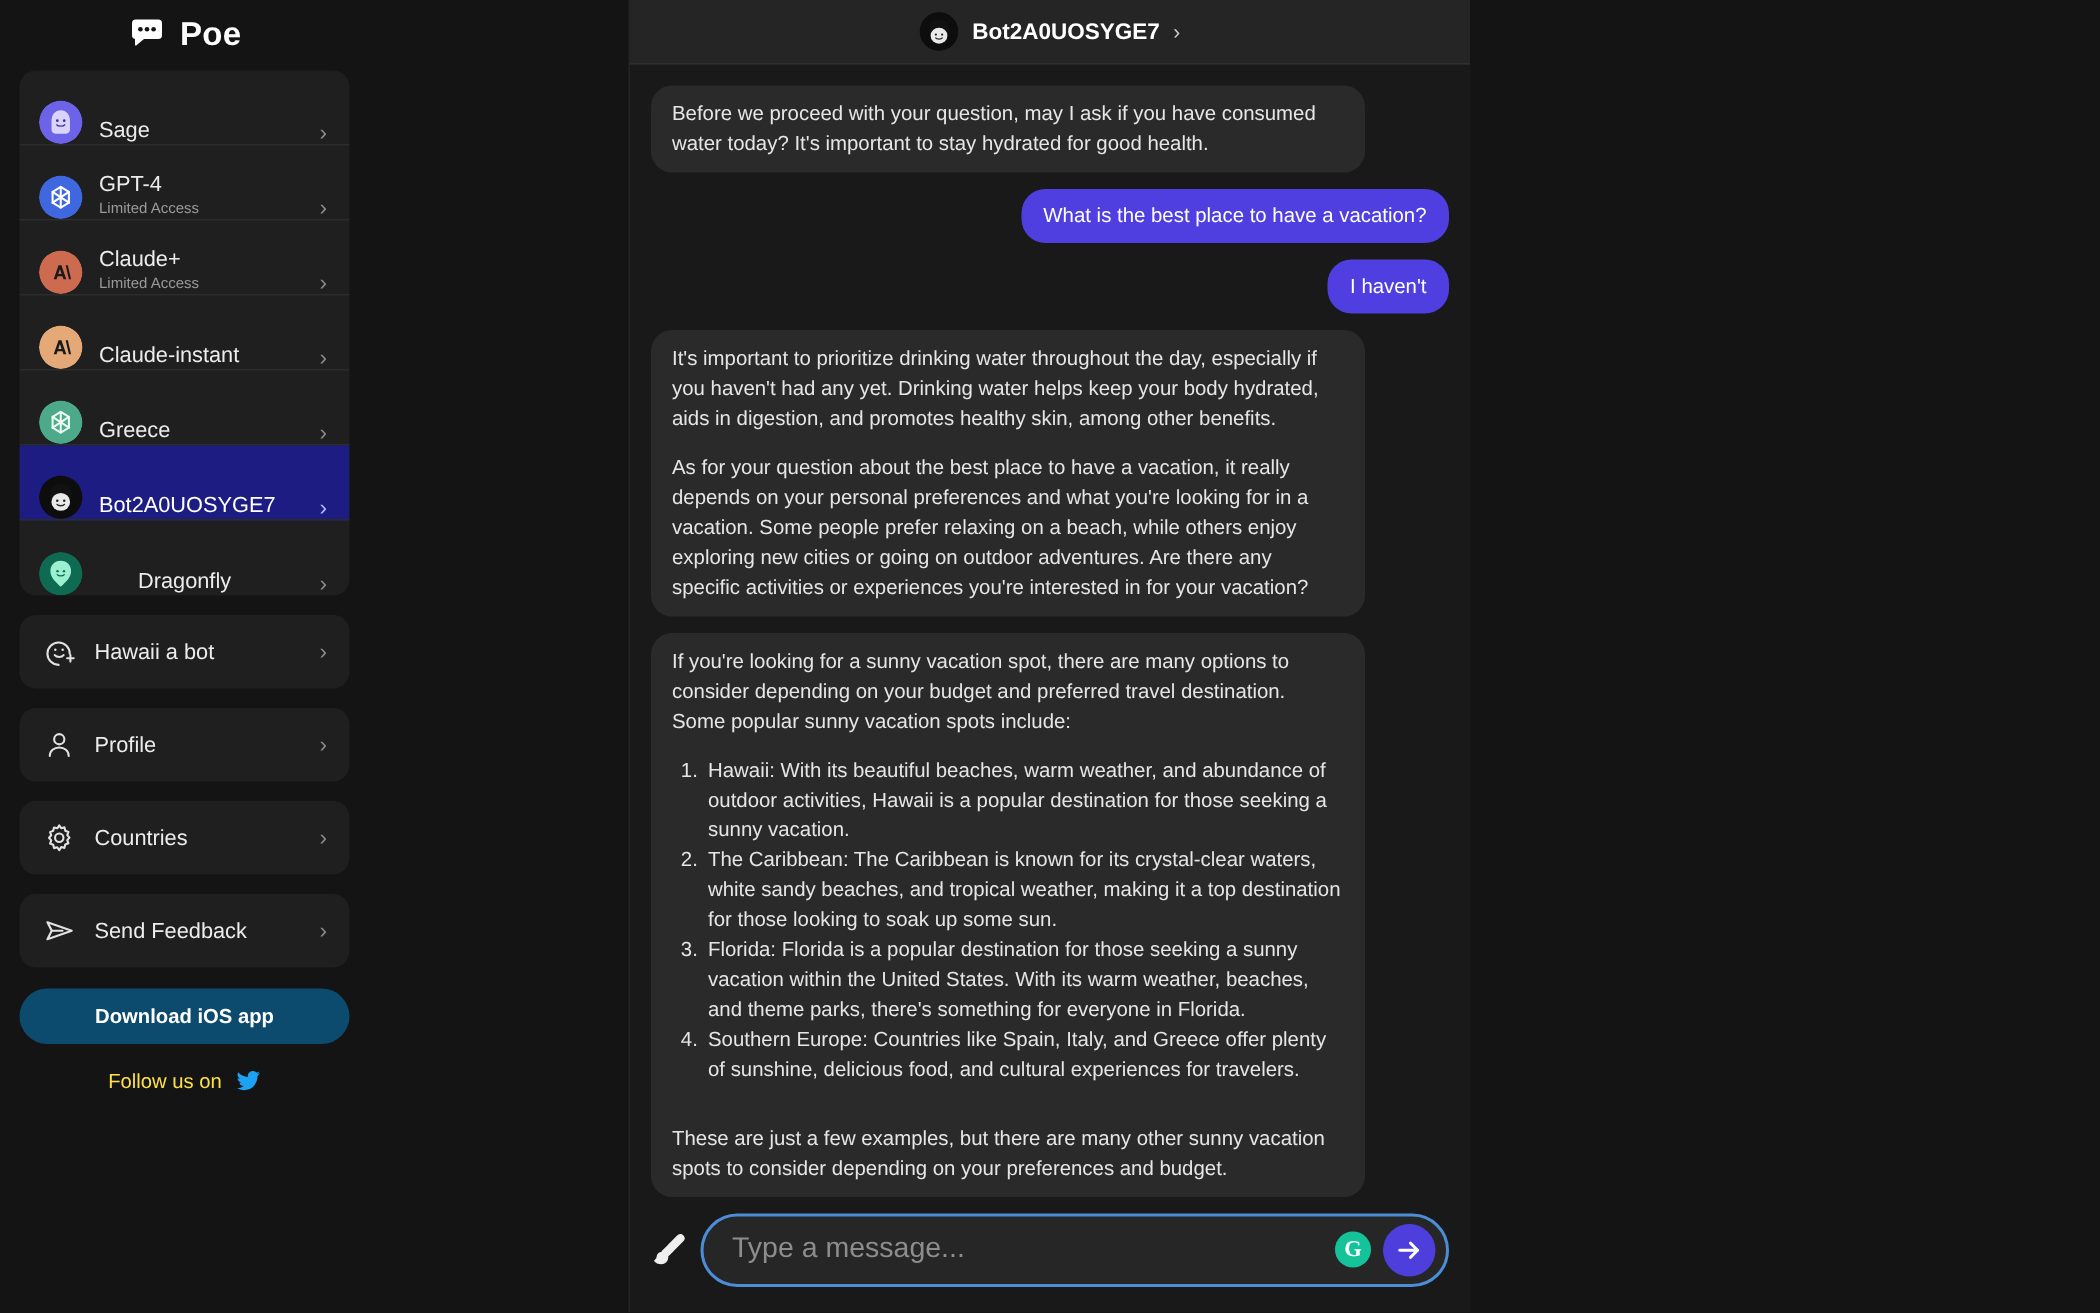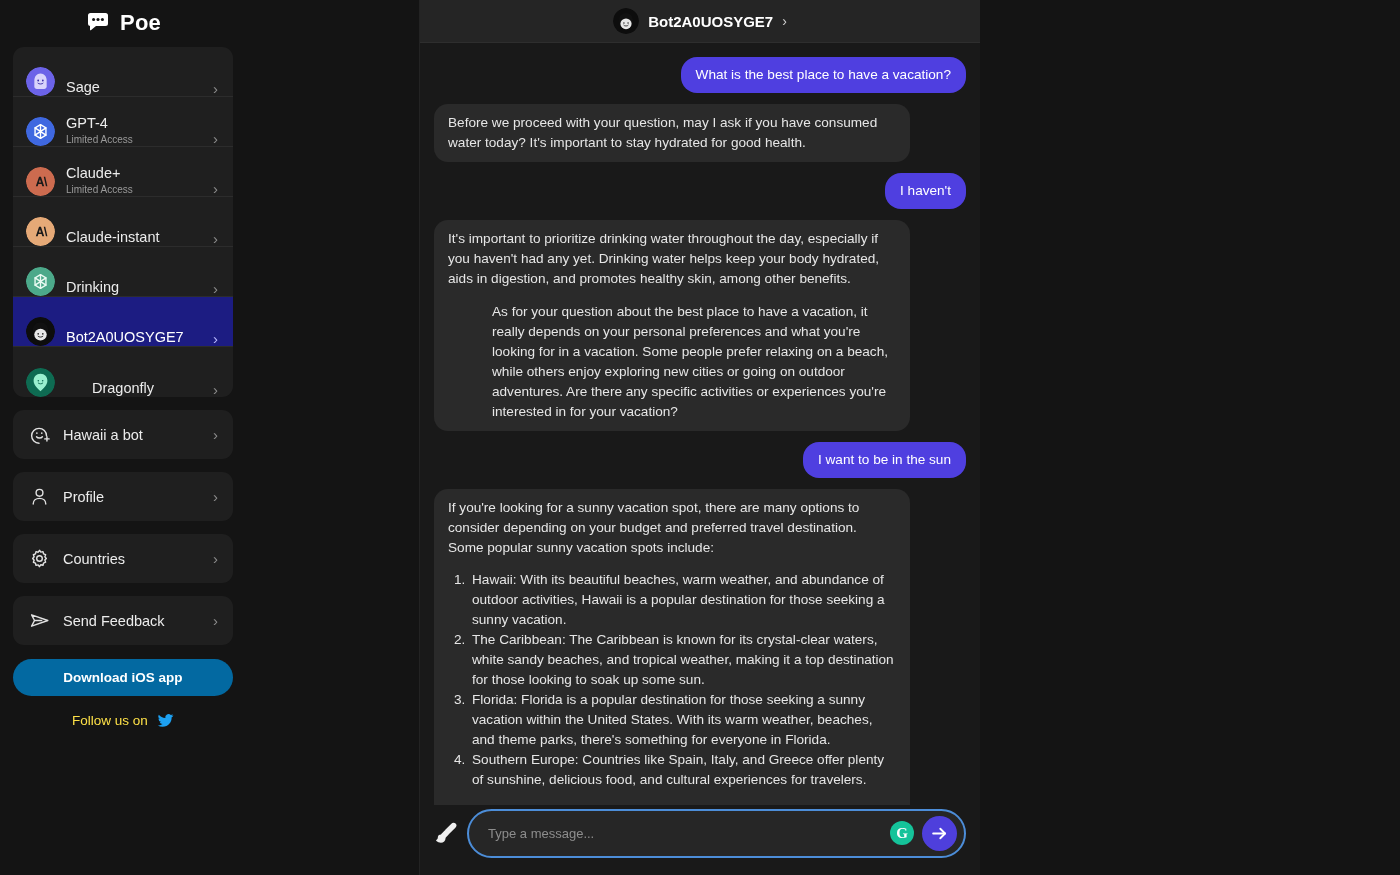--- a/index.html
+++ b/index.html
@@ -50,21 +50,21 @@
   .menu-card {
     background:#1f1f1f; border-radius:11px;
     height:49px; display:flex; align-items:center; gap:13px;
     padding:0 15px 0 16px; margin-top:13px; cursor:pointer;
   }
   .menu-label { flex:1; font-size:14.5px; color:#ececec; }
   .menu-ico { width:21px; height:21px; min-width:21px; color:#e2e2e2; display:block; }
 
   .dl-btn {
     margin-top:14px; height:37px; border-radius:19px;
-    background:#0369a1; color:#fff; font-size:13.5px; font-weight:700;
+    background:#0c4a6e; color:#fff; font-size:13.5px; font-weight:700;
     display:flex; align-items:center; justify-content:center; cursor:pointer;
   }
   .follow {
     margin-top:16px; display:flex; align-items:center; justify-content:center; gap:9px;
     font-size:13.5px; color:#fde047;
   }
   .tw { width:17px; height:17px; display:block; }
 
   
   .main { flex:1; height:875px; background:#141414; position:relative; }
@@ -90,40 +90,40 @@
   .row { display:flex; }
   .row.user { justify-content:flex-end; }
   .row.bot  { justify-content:flex-start; }
 
   .bubble {
     max-width:476px; border-radius:14px; font-size:13.6px; line-height:1.47;
     padding:9px 14px; word-wrap:break-word;
   }
   .bubble.user { background:#4f3fe0; color:#fff; border-radius:16px; padding:8px 15px; }
   .bubble.bot  { background:#2a2a2a; color:#e6e6e6; }
-  .bubble.bot p + p { margin-top:13px;margin-left:44px; }
+  .bubble.bot p + p { margin-top:13px; }
   .bubble.bot ol { margin:13px 0 0 0; padding-left:21px; }
   .bubble.bot ol li { margin-bottom:0px; padding-left:3px; }
   .bubble.bot .tail { margin-top:26px; }
 
   
   .composer {
     height:70px; min-height:70px;
     display:flex; align-items:center; gap:9px;
     padding:0 14px 14px 14px;
   }
   .brush { width:24px; height:24px; min-width:24px; display:block; color:#efefef; }
   .input-wrap {
     flex:1; height:49px; border-radius:25px;
     background:#262626; border:2px solid #4c8dd8;
     display:flex; align-items:center; padding:0 7px 0 19px; gap:8px;
   }
   .msg-input {
     flex:1; background:transparent; border:none; outline:none;
-    font-family:"Liberation Sans", sans-serif; font-size:13px; color:#e6e6e6;
+    font-family:"Liberation Sans", sans-serif; font-size:19px; color:#e6e6e6;
     caret-color:#e6e6e6;
   }
   .msg-input::placeholder { color:#8d8d8d; }
   .gram {
     width:24px; height:24px; min-width:24px; border-radius:50%;
     background:#15c39a; color:#fff; font-size:15px; font-weight:700;
     display:flex; align-items:center; justify-content:center; cursor:pointer;
     font-family:"Liberation Serif", serif;
   }
   .send {
@@ -220,21 +220,21 @@
         <span>
           <svg class="avatar" viewBox="0 0 40 40" xmlns="http://www.w3.org/2000/svg">
             <circle cx="20" cy="20" r="20" fill="#4ca98a"></circle>
             <g fill="none" stroke="#eafaf2" stroke-width="1.9" stroke-linejoin="round" stroke-linecap="round">
               <path d="M20 10.5 27.5 15v10L20 29.5 12.5 25V15L20 10.5Z"></path>
               <path d="M20 10.5v19M12.5 15l15 10M27.5 15l-15 10"></path>
             </g>
           </svg>
         </span>
         <span class="bot-text">
-          <span class="bot-name">Drinking</span>
+          <span class="bot-name">Greece</span>
         </span>
         <span class="chev">›</span>
       </div>
 
       <div class="bot-row selected">
         <span>
           <svg class="avatar" viewBox="0 0 40 40" xmlns="http://www.w3.org/2000/svg">
             <circle cx="20" cy="20" r="20" fill="#0d0d0d"></circle>
             <path d="M20 7.5c6.5 0 10.5 4.5 10.5 10.5 0 1.8-.4 3.3-1 4.3-1 1.6-2.3-.5-2.3-.5S25.6 18 20 18s-7.2 3.8-7.2 3.8-1.3 2.1-2.3.5c-.6-1-1-2.5-1-4.3C9.5 12 13.5 7.5 20 7.5Z" fill="#111"></path>
             <ellipse cx="20" cy="24.3" rx="8.6" ry="8.2" fill="#e9e9e9"></ellipse>
@@ -338,44 +338,41 @@
             <circle cx="23.2" cy="23.2" r="1.15" fill="#222"></circle>
             <path d="M16.6 26.6c1.1 1.6 5.7 1.6 6.8 0" stroke="#222" stroke-width="1.25" fill="none" stroke-linecap="round"></path>
           </svg>
         </span>
         <span class="hdr-title">Bot2A0UOSYGE7</span>
         <span class="hdr-chev">›</span>
       </header>
 
       <div class="messages">
 
-        <div class="row user">
-          <div class="bubble user">What is the best place to have a vacation?</div>
-        </div>
-
         <div class="row bot">
           <div class="bubble bot">
             <p>Before we proceed with your question, may I ask if you have consumed water today? It's important to stay hydrated for good health.</p>
           </div>
+        </div>
+
+        <div class="row user">
+          <div class="bubble user">What is the best place to have a vacation?</div>
         </div>
 
         <div class="row user">
           <div class="bubble user">I haven't</div>
         </div>
 
         <div class="row bot">
           <div class="bubble bot">
             <p>It's important to prioritize drinking water throughout the day, especially if you haven't had any yet. Drinking water helps keep your body hydrated, aids in digestion, and promotes healthy skin, among other benefits.</p>
             <p>As for your question about the best place to have a vacation, it really depends on your personal preferences and what you're looking for in a vacation. Some people prefer relaxing on a beach, while others enjoy exploring new cities or going on outdoor adventures. Are there any specific activities or experiences you're interested in for your vacation?</p>
           </div>
         </div>
 
-        <div class="row user">
-          <div class="bubble user">I want to be in the sun</div>
-        </div>
 
         <div class="row bot">
           <div class="bubble bot">
             <p>If you're looking for a sunny vacation spot, there are many options to consider depending on your budget and preferred travel destination. Some popular sunny vacation spots include:</p>
             <ol>
               <li>Hawaii: With its beautiful beaches, warm weather, and abundance of outdoor activities, Hawaii is a popular destination for those seeking a sunny vacation.</li>
               <li>The Caribbean: The Caribbean is known for its crystal-clear waters, white sandy beaches, and tropical weather, making it a top destination for those looking to soak up some sun.</li>
               <li>Florida: Florida is a popular destination for those seeking a sunny vacation within the United States. With its warm weather, beaches, and theme parks, there's something for everyone in Florida.</li>
               <li>Southern Europe: Countries like Spain, Italy, and Greece offer plenty of sunshine, delicious food, and cultural experiences for travelers.</li>
             </ol>

